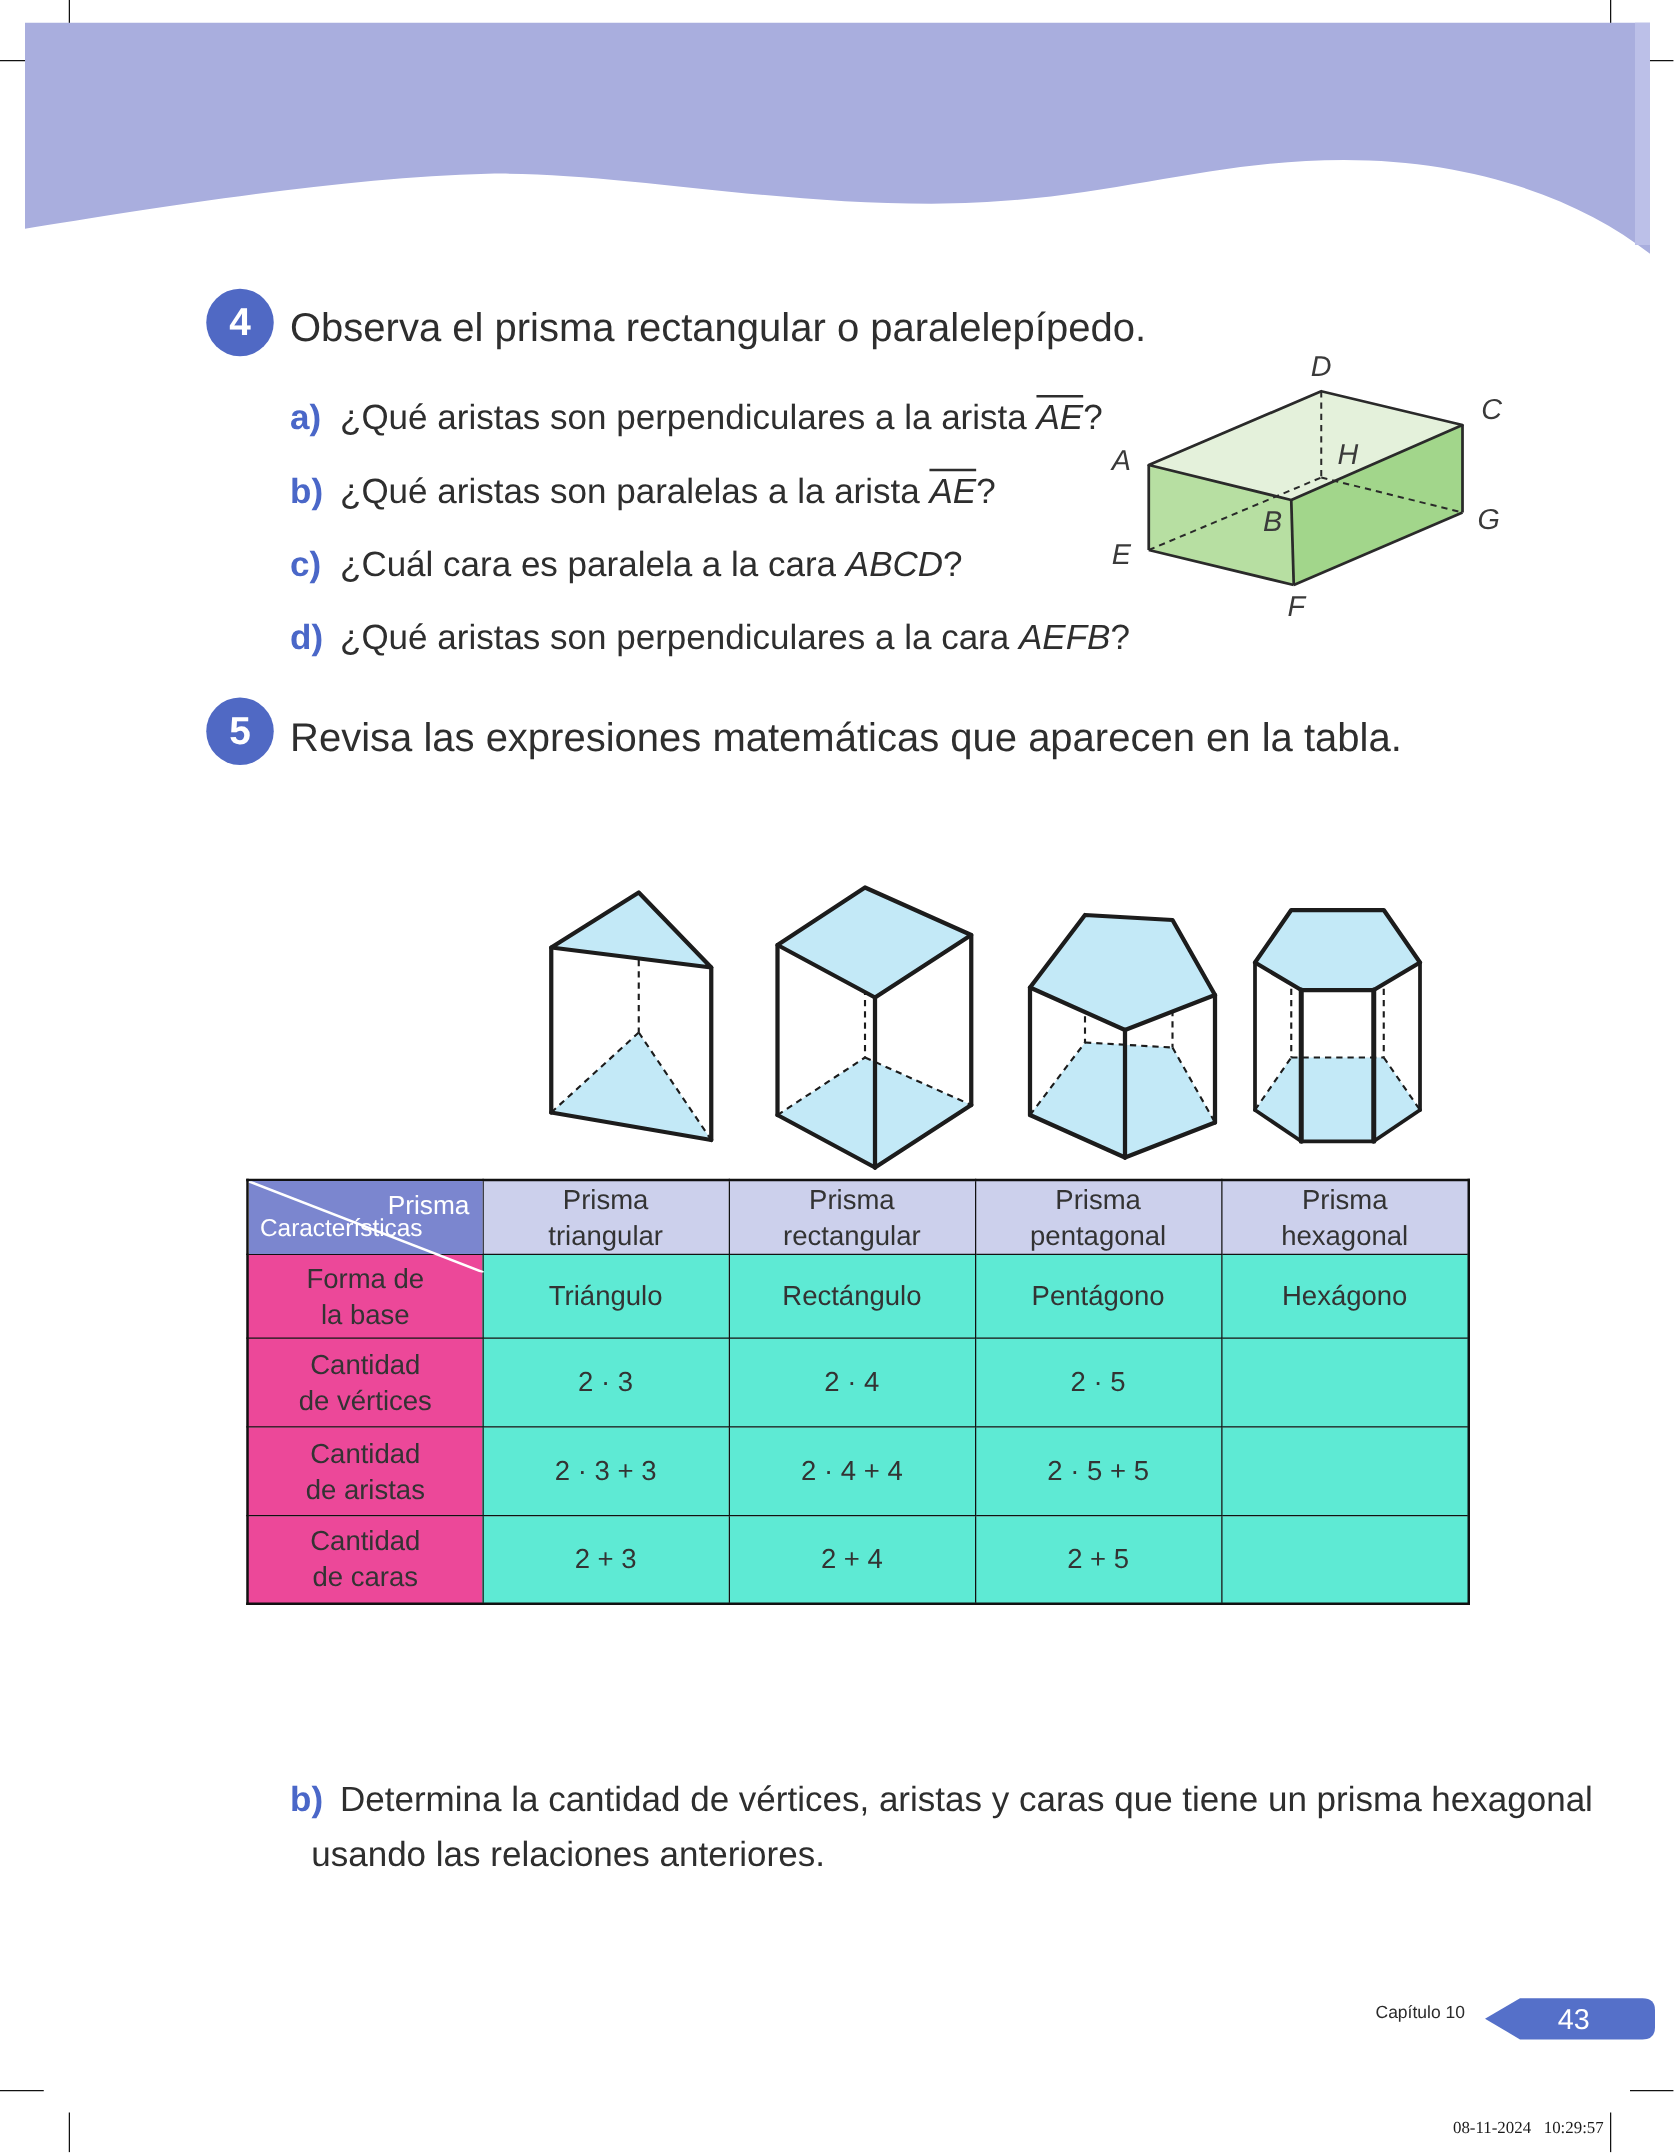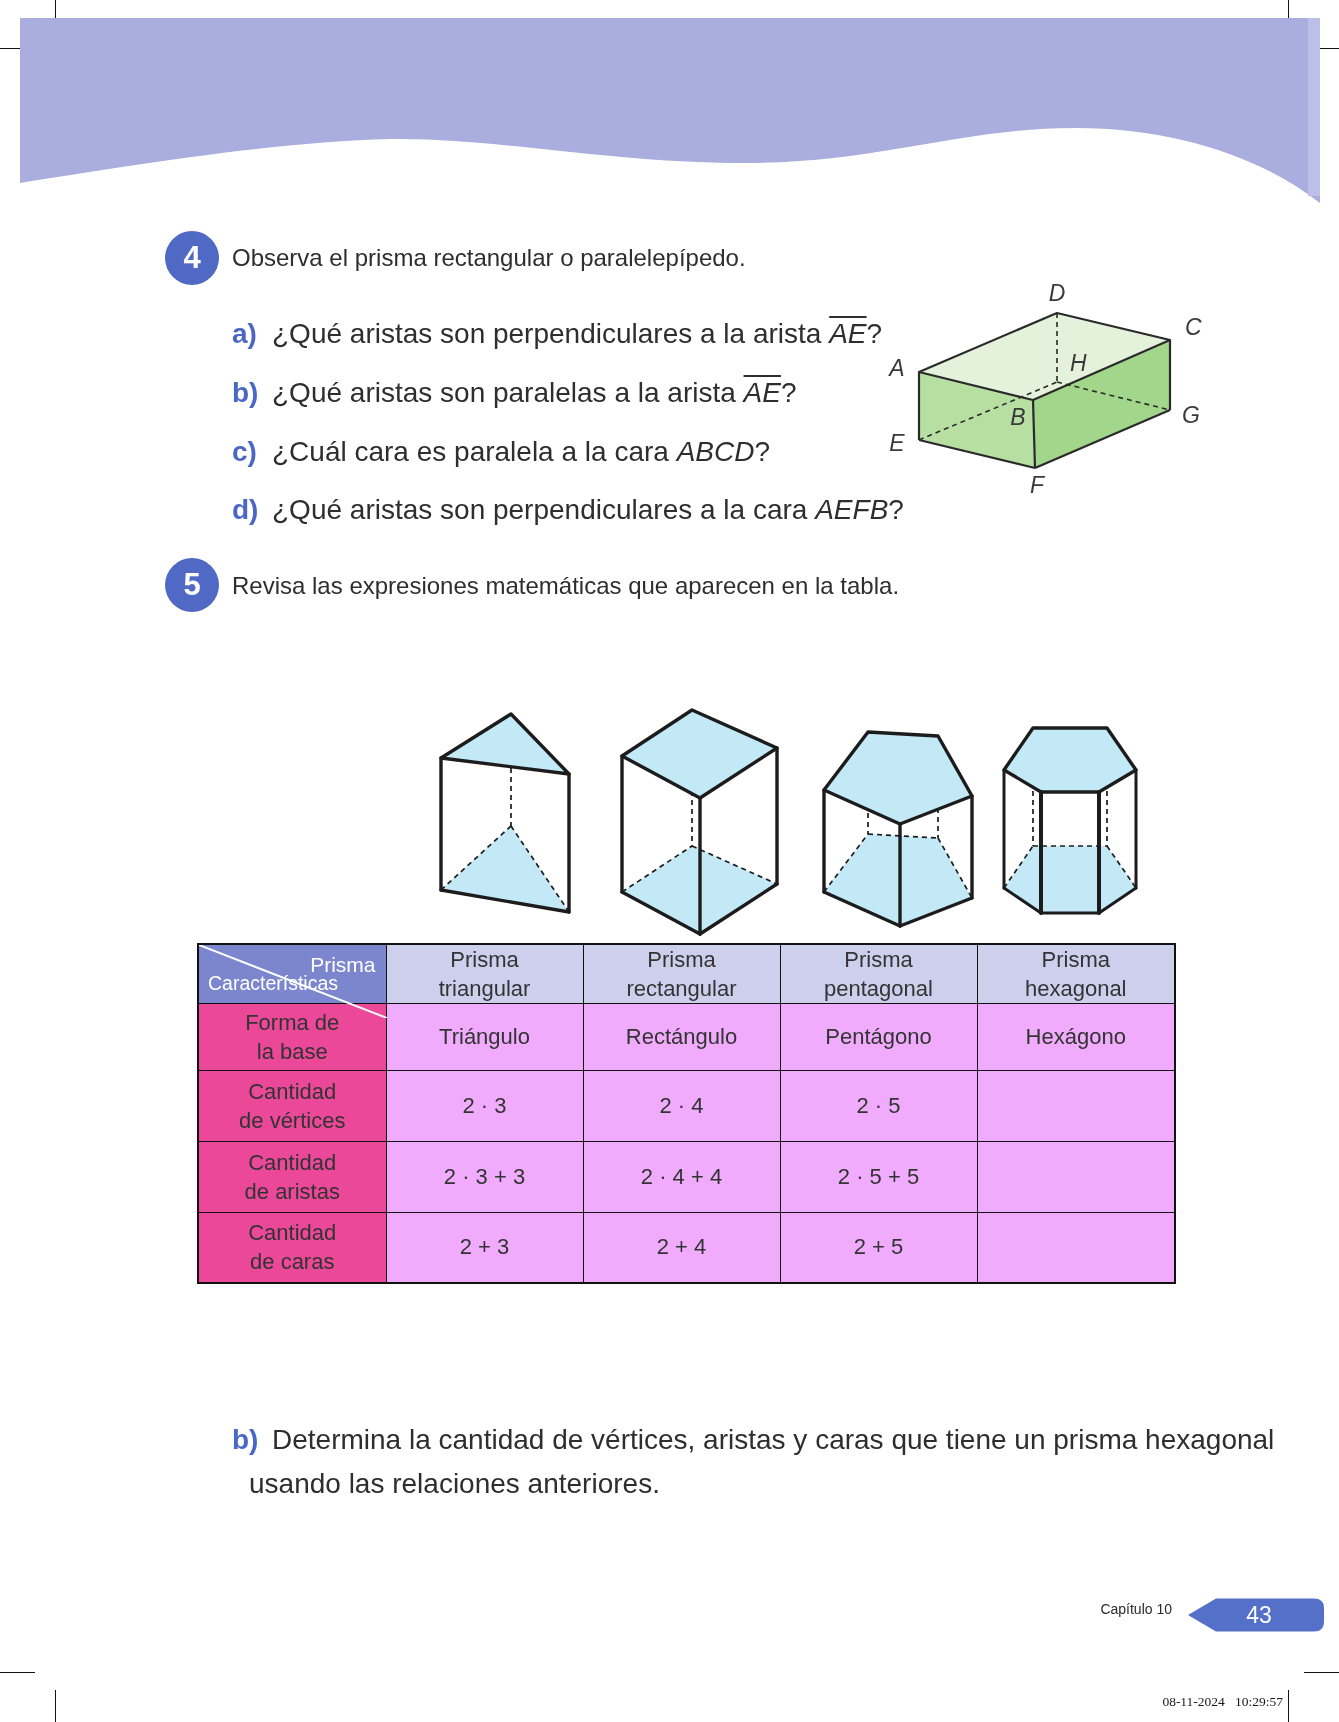--- a/index.html
+++ b/index.html
@@ -3,35 +3,35 @@
 <meta charset="utf-8">
 <style>
   html,body{margin:0;padding:0;background:#ffffff;}
   #page{position:relative;width:1339px;height:1722px;background:#ffffff;overflow:hidden;
         font-family:"Liberation Sans",sans-serif;color:#2e2e2e;}
   .abs{position:absolute;}
   .cropmark{position:absolute;background:#111;}
   
   .qbadge{position:absolute;width:54px;height:54px;border-radius:50%;background:#5069c4;
           display:flex;align-items:center;justify-content:center;color:#fff;font-size:31px;font-weight:bold;}
-  .prompt{position:absolute;font-size:24px;color:#2e2e2e;}
+  .prompt{position:absolute;font-size:32px;color:#2e2e2e;}
   .item{position:absolute;left:232px;font-size:28px;}
   .ltr{color:#4a67c8;font-weight:bold;display:inline-block;width:40px;}
   .itxt{color:#2e2e2e;}
   .math{font-style:italic;}
   .ovl{text-decoration:overline;}
   
   #prism-table{position:absolute;left:197px;top:943px;border-collapse:collapse;table-layout:fixed;
                border:2.5px solid #111;}
   #prism-table td{border:1.5px solid #111;text-align:center;vertical-align:middle;
                   font-size:22px;color:#333;padding:0;box-sizing:border-box;}
   td.rowhead{background:#ec4899;}
   td.colhead{background:#ccd0ec;}
   td.corner{background:#7b86cf;position:relative;}
-  td.datacell{background:#f0abfc;}
+  td.datacell{background:#5eead4;}
   .two-line span{display:block;line-height:29px;}
   .corner-top{position:absolute;top:8px;right:10px;color:#fff;font-size:21px;}
   .corner-bottom{position:absolute;bottom:8px;left:9px;color:#fff;font-size:19.5px;}
   
   .chapter{position:absolute;font-size:14px;color:#2b2b2b;}
   .printtext{position:absolute;font-family:"Liberation Serif",serif;font-size:13.5px;color:#1a1a1a;white-space:pre;}
   svg text{font-family:"Liberation Sans",sans-serif;}
   .vlabel{font-style:italic;font-size:23px;fill:#3a3a3a;}
 </style>
 </head>

